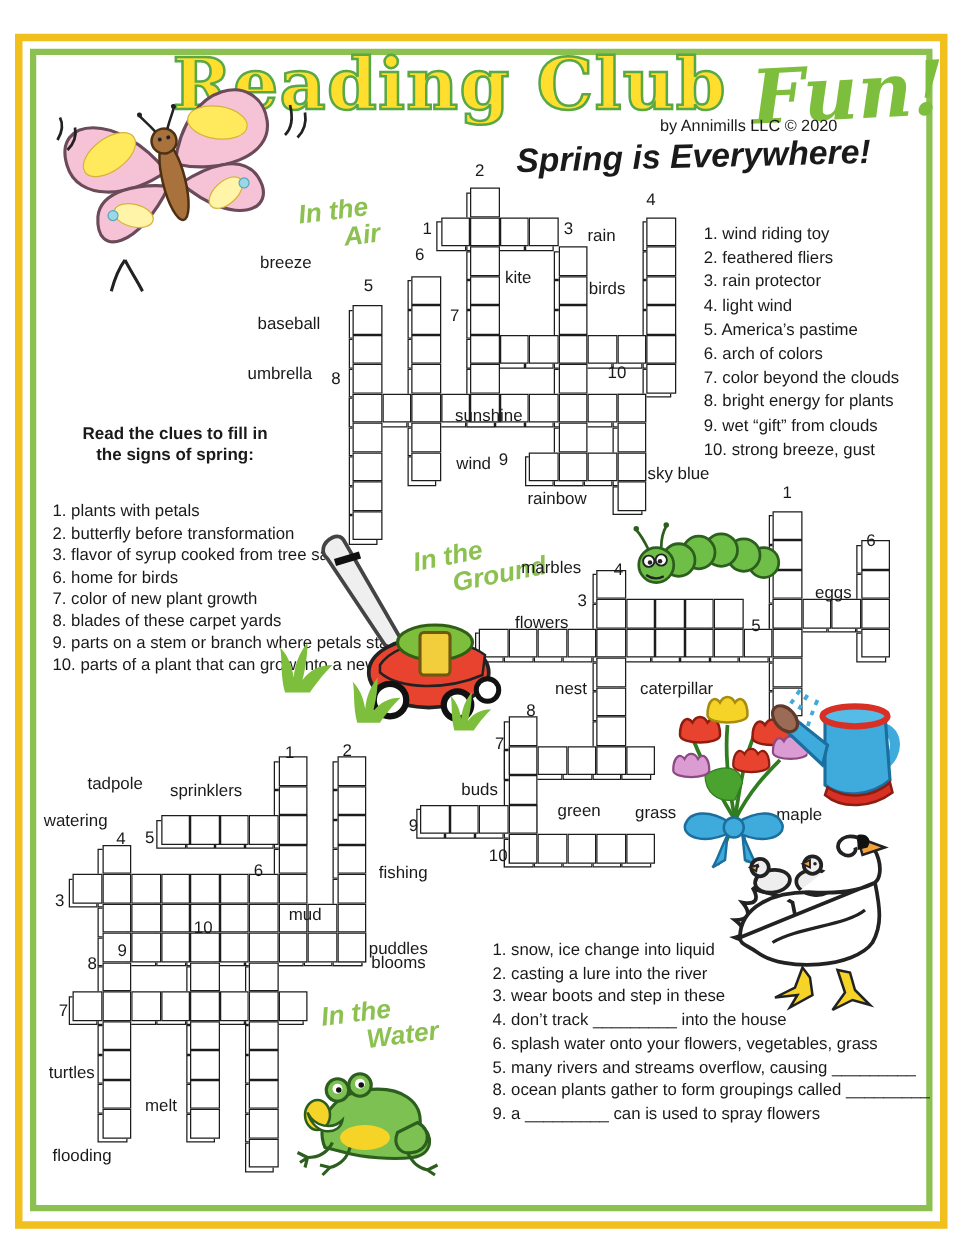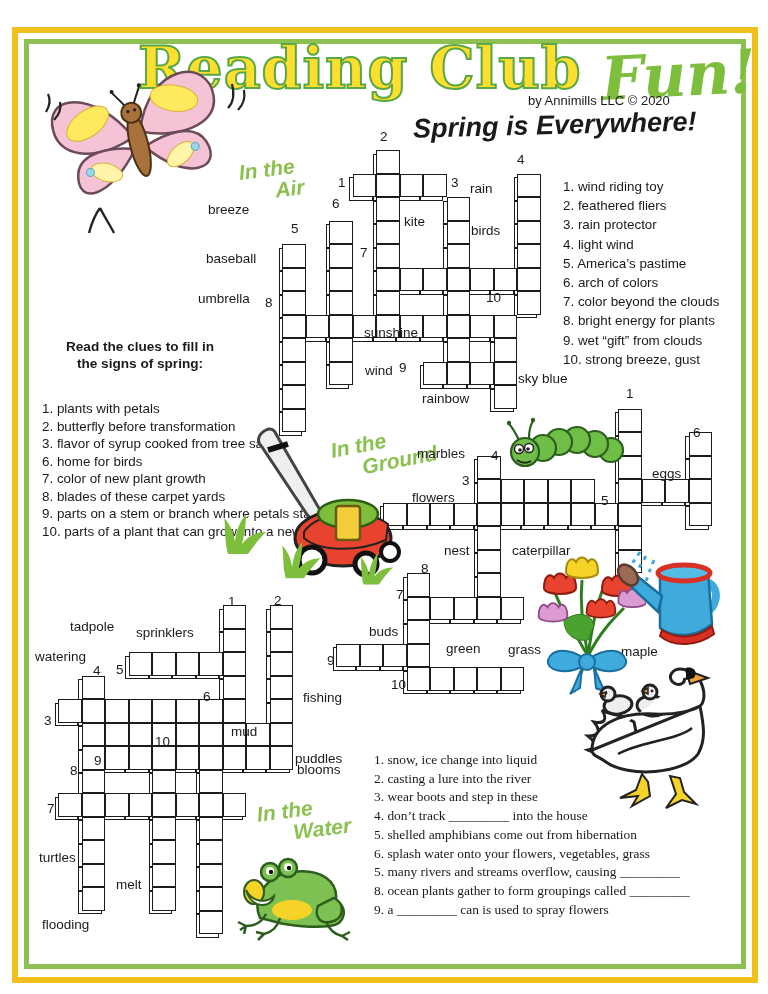--- a/index.html
+++ b/index.html
@@ -34,21 +34,21 @@
   #heading-air .l2{padding-left:34px;}
   #heading-ground{left:332px;top:430px;transform:rotate(-11deg);}
   #heading-ground .l2{padding-left:28px;}
   #heading-water{left:258px;top:798px;transform:rotate(-7deg);}
   #heading-water .l2{padding-left:34px;}
   
   .clues{position:absolute;list-style:none;margin:0;padding:0;font-size:13.4px;}
   .clues li{white-space:nowrap;}
   #clues-air{left:563px;top:177px;line-height:19.2px;}
   #clues-ground{left:42px;top:400px;line-height:17.5px;}
-  #clues-water{left:374px;top:751px;line-height:18.7px;font-family:Liberation Serif, serif;}
+  #clues-water{left:394px;top:751px;line-height:18.7px;}
   
   .cell,.bevel{position:absolute;background:#fff;border:1.6px solid #1c1c1c;box-sizing:border-box;}
   .num{position:absolute;font-size:13.5px;}
   .word{position:absolute;font-size:13.5px;white-space:nowrap;}
   svg{display:block;}
 </style>
 </head>
 <body>
 
 <div id="page">
@@ -130,21 +130,20 @@
       <li>7. color of new plant growth</li>
       <li>8. blades of these carpet yards</li>
       <li>9. parts on a stem or branch where petals start</li>
       <li>10. parts of a plant that can grow into a new plant</li>
     </ol>
   <ol class="clues" id="clues-water">
       <li>1. snow, ice change into liquid</li>
       <li>2. casting a lure into the river</li>
       <li>3. wear boots and step in these</li>
       <li>4. don’t track _________ into the house</li>
-      <li>5. shelled amphibians come out from hibernation</li>
       <li>6. splash water onto your flowers, vegetables, grass</li>
       <li>5. many rivers and streams overflow, causing _________</li>
       <li>8. ocean plants gather to form groupings called _________</li>
       <li>9. a _________ can is used to spray flowers</li>
     </ol>
 
   <div class="abs" style="left:0;top:0">
       <div class="bevel" style="left: 349px; top: 177px; width: 23.5px; height: 23.5px;"></div>
       <div class="bevel" style="left: 372.5px; top: 177px; width: 23.5px; height: 23.5px;"></div>
       <div class="bevel" style="left: 396px; top: 177px; width: 23.5px; height: 23.5px;"></div>

